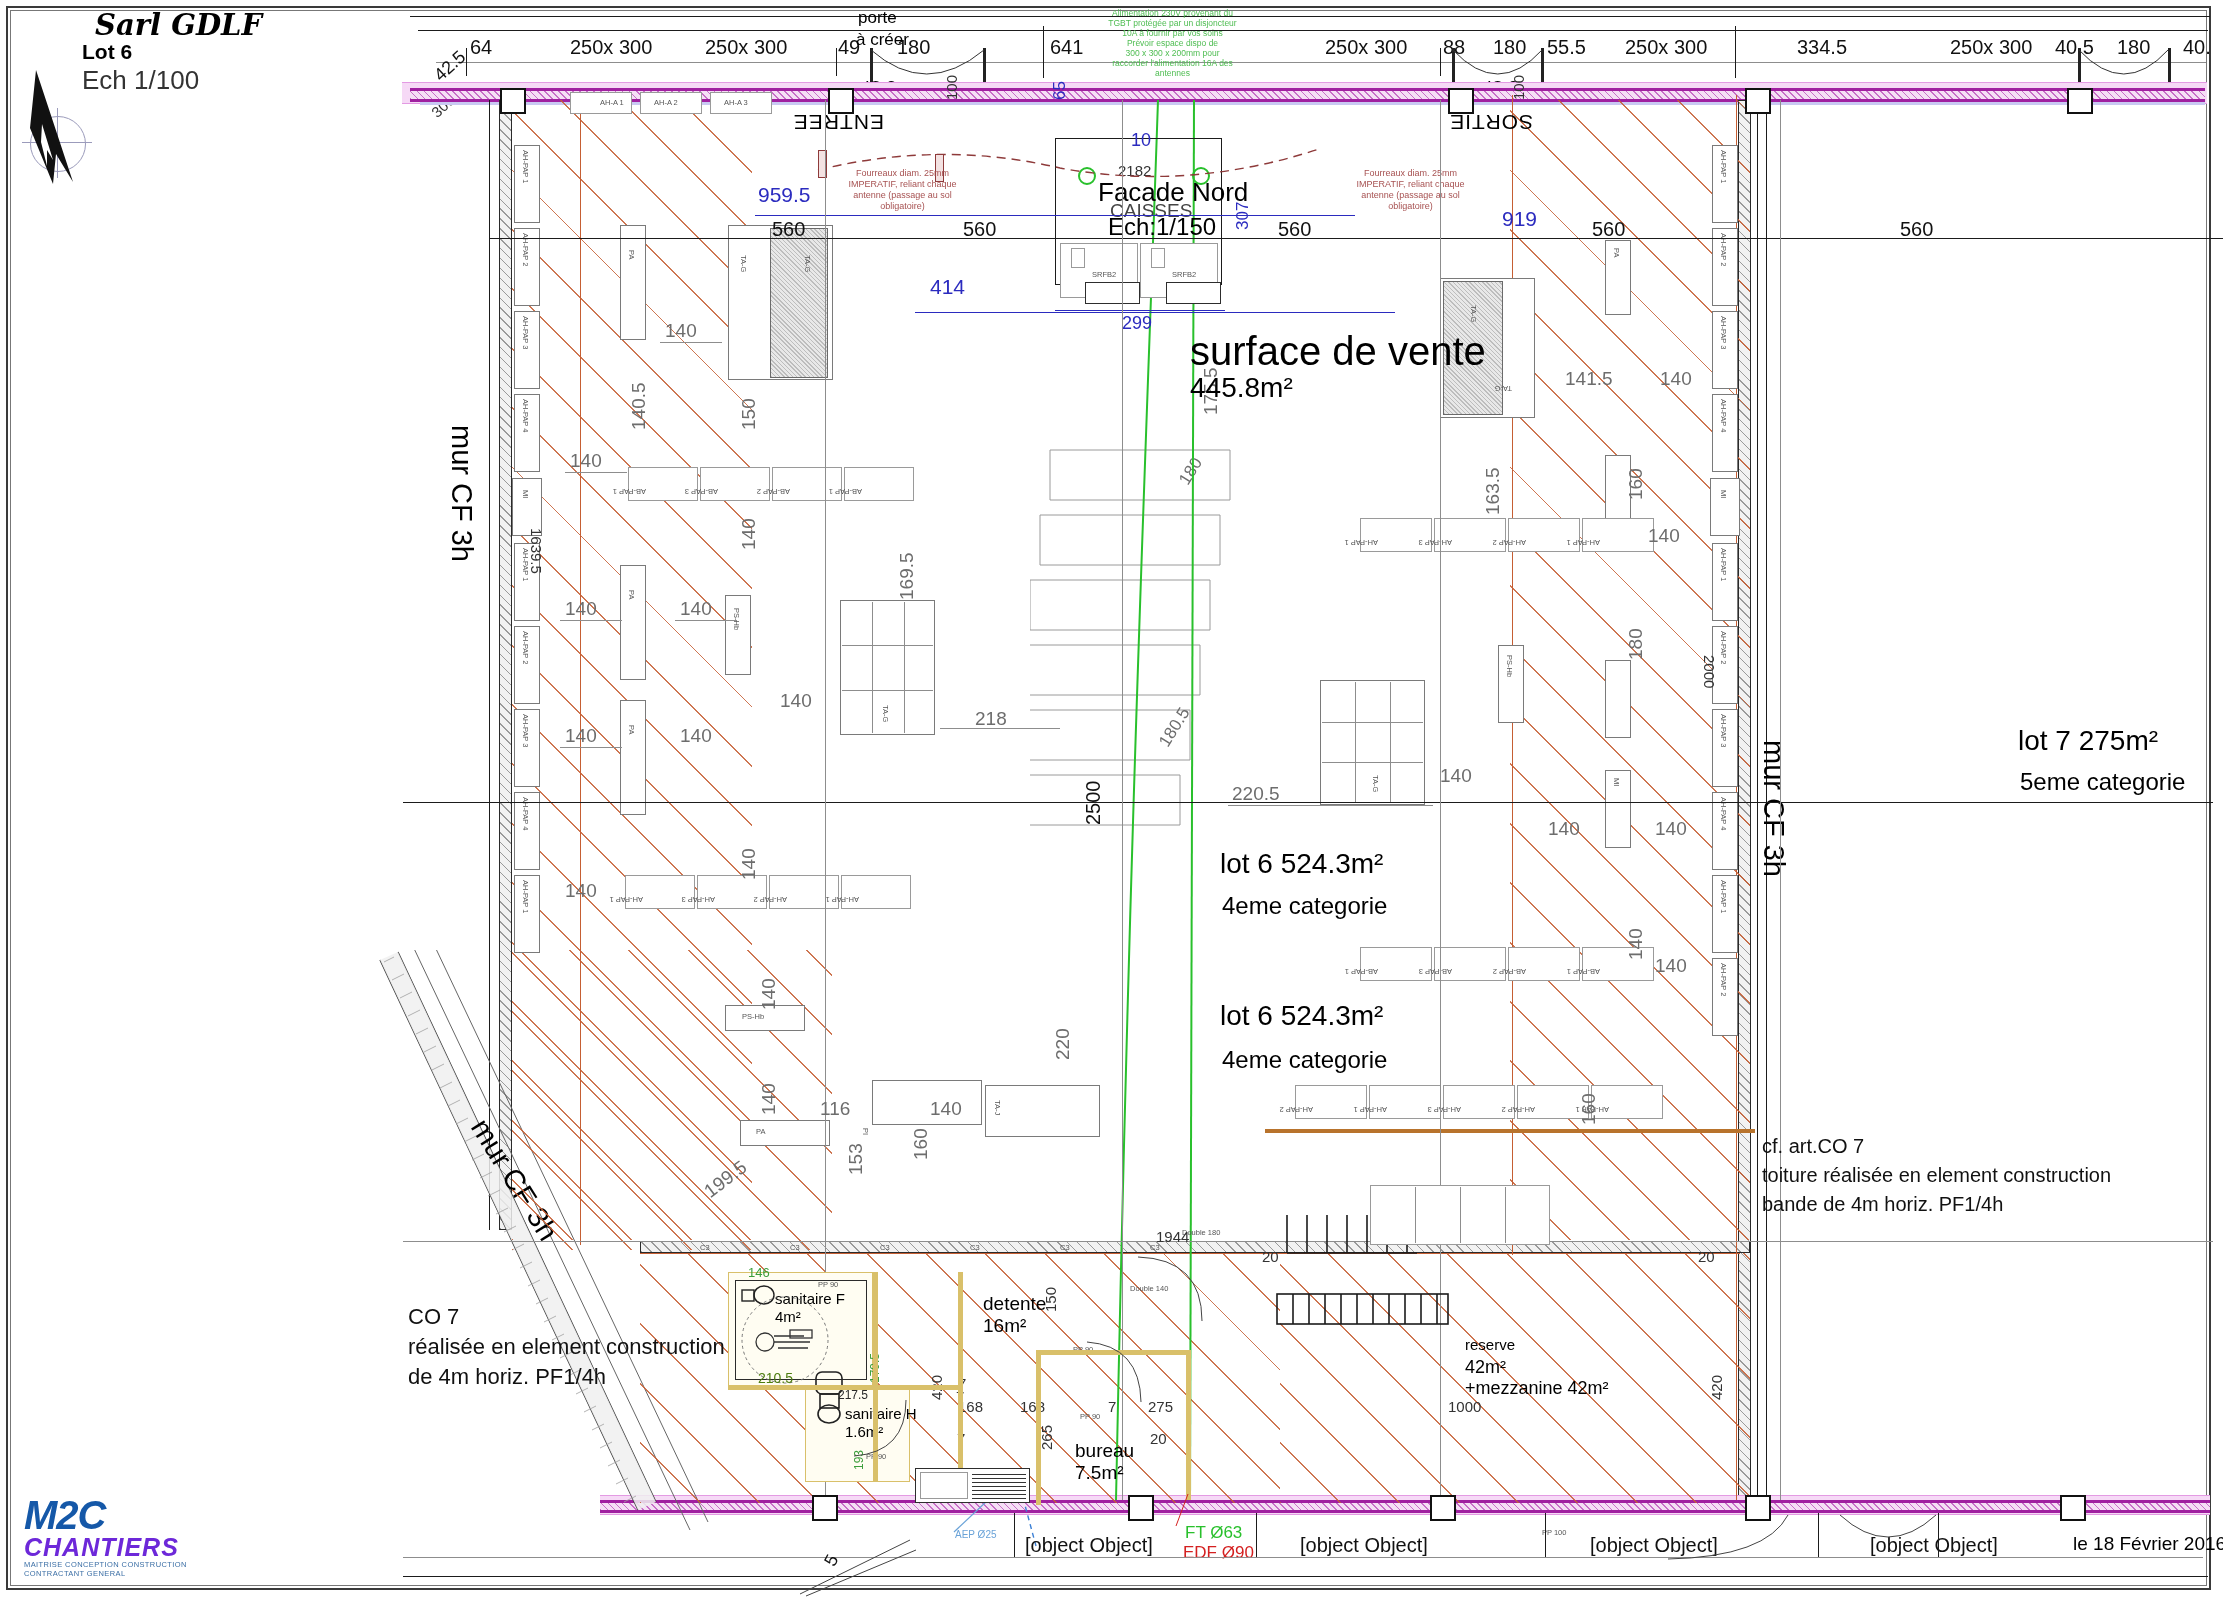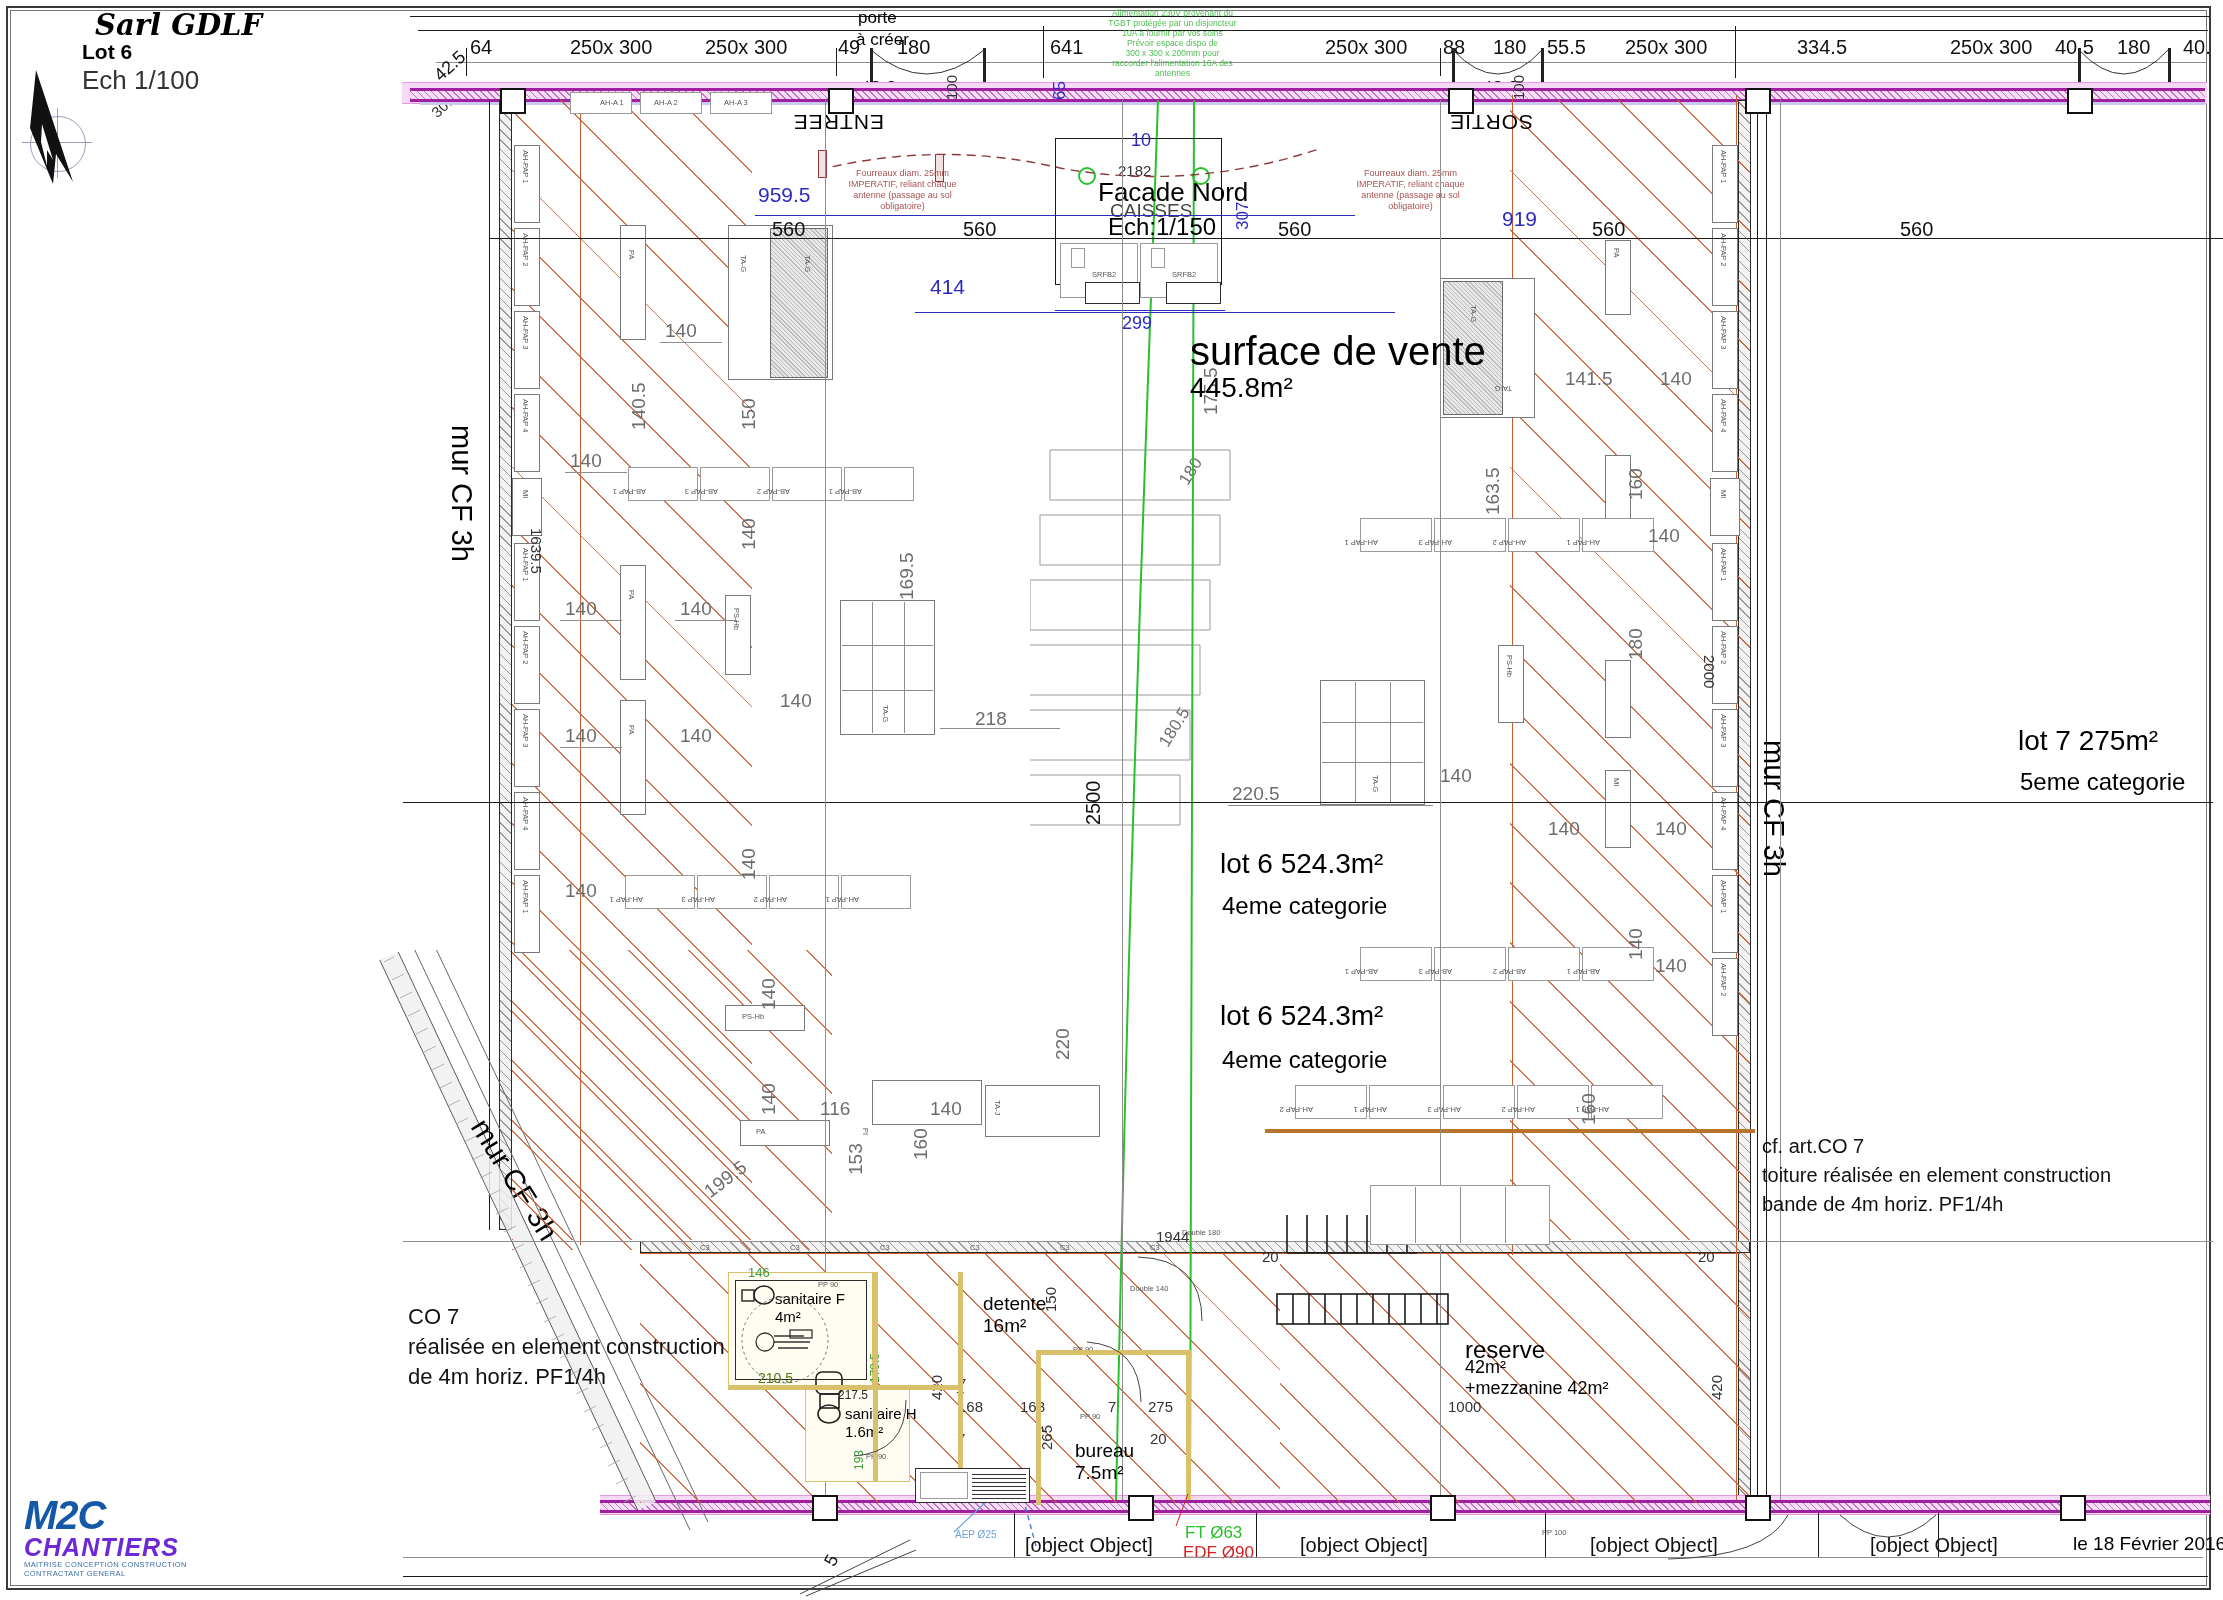--- a/index.html
+++ b/index.html
@@ -631,21 +631,21 @@
   <div class="tiny7" style="left:1386px;top:1215px;">1</div>
   <div class="tiny7" style="left:1406px;top:1195px;">2</div>
   <div class="tiny7" style="left:1448px;top:1195px;">3</div>
   <div class="tiny7" style="left:1492px;top:1195px;">4</div>
   <div class="tiny7" style="left:1538px;top:1195px;">5</div>
   <div class="fixture2" style="left:1370px;top:1185px;width:180px;height:60px;"></div>
   <div class="vl-thin" style="left:1415px;top:1187px;height:56px;"></div>
   <div class="vl-thin" style="left:1460px;top:1187px;height:56px;"></div>
   <div class="vl-thin" style="left:1505px;top:1187px;height:56px;"></div>
 
-  <div class="txt" style="left:1465px;top:1336px;font-size:24px;">reserve</div>
+  <div class="txt" style="left:1465px;top:1336px;font-size:15px;">reserve</div>
   <div class="txt" style="left:1465px;top:1357px;font-size:18px;">42m²</div>
   <div class="txt" style="left:1465px;top:1378px;font-size:18px;">+mezzanine 42m²</div>
   <div class="dimsm" style="left:1448px;top:1398px;">1000</div>
   <div class="dimsm vert" style="left:1708px;top:1400px;transform:rotate(-90deg);">420</div>
   <div class="dimsm" style="left:1698px;top:1248px;">20</div>
   <div class="dimsm" style="left:1262px;top:1248px;">20</div>
 
   <div class="abs" style="left:408px;top:1302px;font-size:22px;line-height:30px;color:#111;">
     <div>CO 7</div>
     <div>réalisée en element construction</div>

